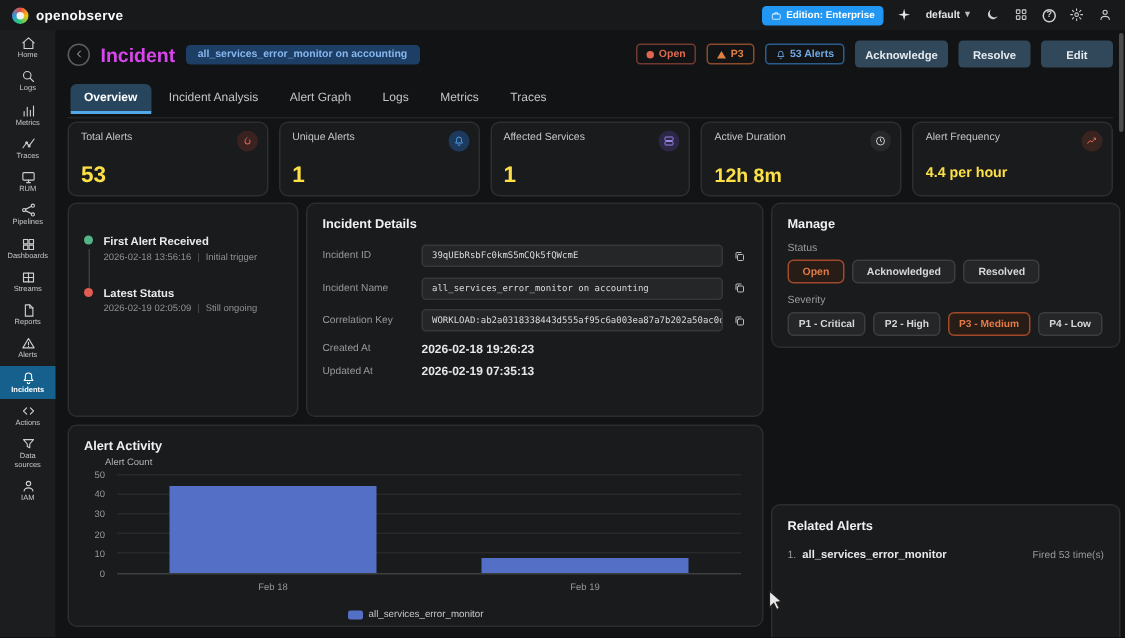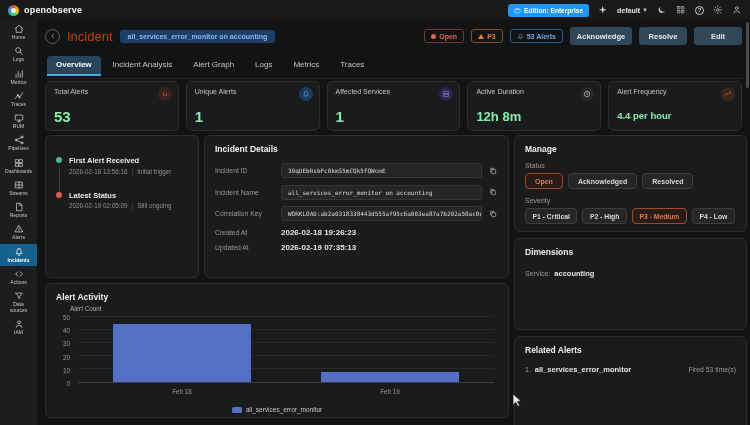--- a/index.html
+++ b/index.html
@@ -25,21 +25,21 @@
   .side-item svg { width:10px; height:10px; }
   .side-item .slbl { font-size:5px; color:#c6c8c9; text-align:center; line-height:1.15; }
   .side-item.active { background:#15608d; }
   .side-item.active .slbl { color:#fff; font-weight:700; }
 
   
   .main { position:absolute; left:37px; top:20px; right:0; bottom:0; background:#121314; }
 
   .page-header { position:absolute; left:8px; right:8px; top:4px; height:24px; display:flex; align-items:center; gap:7px; }
   .back-btn { width:15px; height:15px; border:1px solid #5b5e61; border-radius:50%; display:flex; align-items:center; justify-content:center; flex:none; }
-  .page-title { font-size:13px; font-weight:400; color:#c2410c; }
+  .page-title { font-size:13px; font-weight:700; color:#d946ef; }
   .name-badge { background:#1d3f66; color:#88b7ef; font-size:7px; font-weight:600; padding:3px 8px; border-radius:3px; }
   .hspacer { flex:1; }
   .hbadge { display:flex; align-items:center; gap:3px; border:1px solid; border-radius:3px; padding:2.5px 6px; font-size:7px; font-weight:600; }
   .hbadge.open { border-color:#713a30; color:#e06a50; }
   .hbadge .dot { width:5px; height:5px; border-radius:50%; background:#e0654f; }
   .hbadge.p3 { border-color:#8a4b2c; color:#e08045; }
   .tri { width:0; height:0; border-left:3.2px solid transparent; border-right:3.2px solid transparent; border-bottom:5.2px solid #e08045; }
   .hbadge.alerts { border-color:#2c5c8c; color:#6fa9e8; }
   .hbadge.alerts svg { width:7px; height:7px; }
   .hbtn { background:#31475a; color:#e4ebf1; font-size:7.5px; font-weight:600; padding:4.5px 0; width:62px; text-align:center; border-radius:3px; cursor:pointer; }
@@ -50,21 +50,21 @@
   .tab { font-size:8px; color:#c2c4c6; padding:4px 9px 4.5px; border-bottom:2px solid transparent; cursor:pointer; white-space:nowrap; }
   .tab.active { color:#fff; background:#27455c; border-radius:4px 4px 0 0; border-bottom-color:#53a8e8; font-weight:600; }
   .tabs-line { position:absolute; left:8px; right:8px; top:57.5px; height:1px; background:#222425; }
 
   
   .cards { position:absolute; left:8px; right:8px; top:61px; height:50px; display:flex; gap:7px; }
   .card { flex:1; background:#1a1b1d; border:1px solid #2c2e30; border-radius:6px; padding:6px 8px; position:relative; }
   .clabel { font-size:7px; color:#c2c4c6; }
   .cicon { position:absolute; top:5px; right:6px; width:14px; height:14px; border-radius:50%; display:flex; align-items:center; justify-content:center; }
   .cicon svg { width:8px; height:8px; }
-  .cvalue { position:absolute; left:8px; bottom:5px; font-size:15px; font-weight:700; color:#86efac; }
+  .cvalue { position:absolute; left:8px; bottom:5px; font-size:15px; font-weight:700; color:#fde047; }
   .cvalue.mid { font-size:13px; bottom:6px; }
   .cvalue.small { font-size:9.5px; bottom:9px; }
   .ic-flame { background:#392220; } .ic-bell { background:#1d3a5c; } .ic-srv { background:#2c2744; } .ic-clock { background:#26282a; } .ic-trend { background:#3a2420; }
 
   
   .panel { position:absolute; background:#1a1b1d; border:1px solid #2b2d2f; border-radius:6px; padding:8px 10px; }
   .ptitle { font-size:8.5px; font-weight:700; color:#f0f0f0; }
   .panel-timeline { left:8px; top:115px; width:154px; height:143px; }
   .panel-details  { left:167px; top:115px; width:305px; height:143px; }
   .panel-manage   { left:477px; top:115px; width:233px; height:97px; }
@@ -459,27 +459,20 @@
       </div>
       <div class="mlabel">Severity</div>
       <div class="opt-row sev">
         <div class="opt">P1 - Critical</div>
         <div class="opt">P2 - High</div>
         <div class="opt sel">P3 - Medium</div>
         <div class="opt">P4 - Low</div>
       </div>
     </div>
 
-    <div class="panel panel-dims">
-      <div class="ptitle">Dimensions</div>
-      <div class="dim-row">
-        <span class="dim-key">Service:</span>
-        <span class="dim-val">accounting</span>
-      </div>
-    </div>
 
     <div class="panel panel-related">
       <div class="ptitle">Related Alerts</div>
       <div class="rel-row">
         <span class="rel-idx">1.</span>
         <span class="rel-name">all_services_error_monitor</span>
         <span class="rel-fired">Fired 53 time(s)</span>
       </div>
     </div>
 

